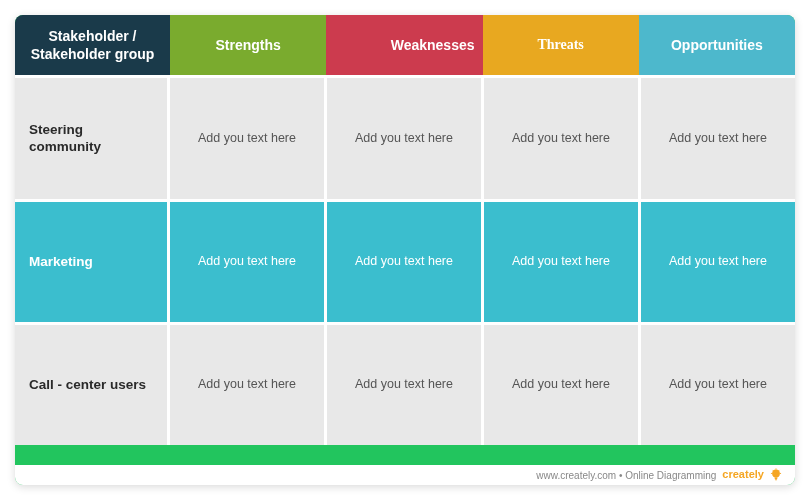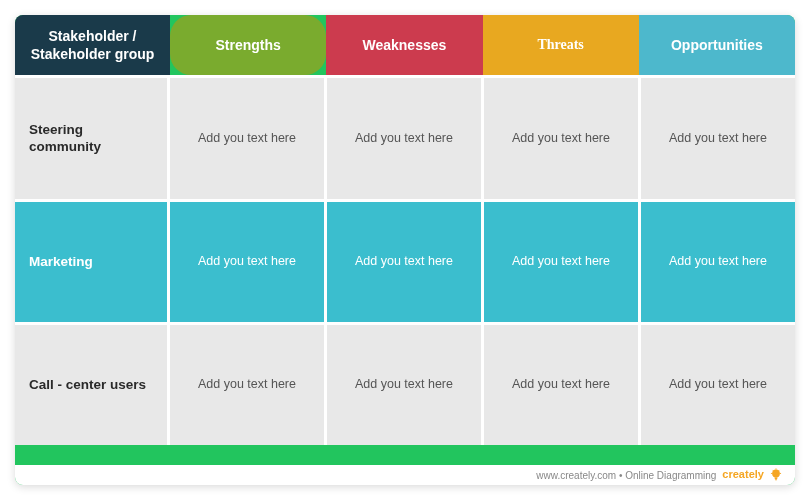--- a/index.html
+++ b/index.html
@@ -46,22 +46,22 @@
       justify-content: center;
       text-align: center;
       padding: 12px 8px;
       font-size: 14px;
       font-weight: 600;
       color: #ffffff;
       line-height: 1.3;
     }
 
     .col-stakeholder { width: 155px; background: #1a3a4a; flex-shrink: 0; }
-    .col-strengths   { flex: 1; background: #7aab2e; border-radius: 21px; }
-    .col-weaknesses  { flex: 1; background: #cc3b4e; }
+    .col-strengths   { flex: 1; background: #7aab2e; }
+    .col-weaknesses  { flex: 1; background: #cc3b4e; justify-content: flex-end; }
     .col-threats     { flex: 1; background: #e8a820; font-family: Liberation Serif, serif; }
     .col-opportunities { flex: 1; background: #4db8cc; }
 
     
     .data-rows {
       flex: 1;
       display: flex;
       flex-direction: column;
     }
 

